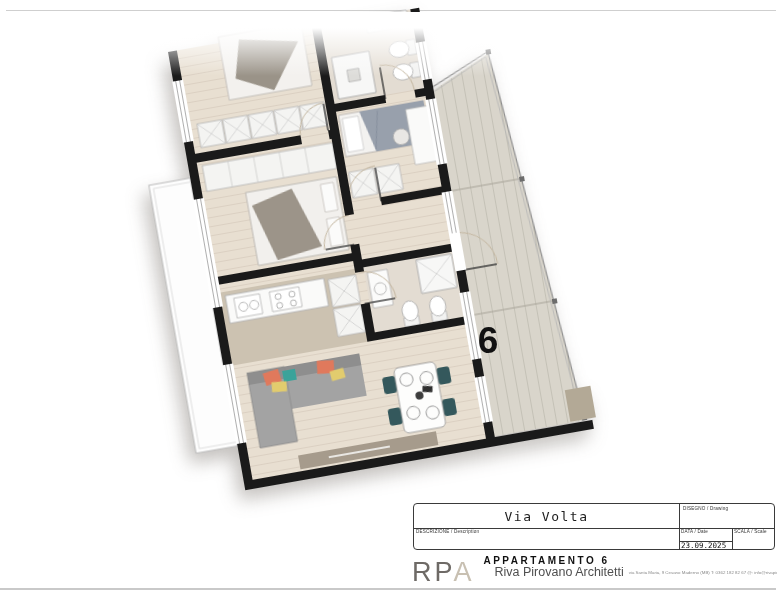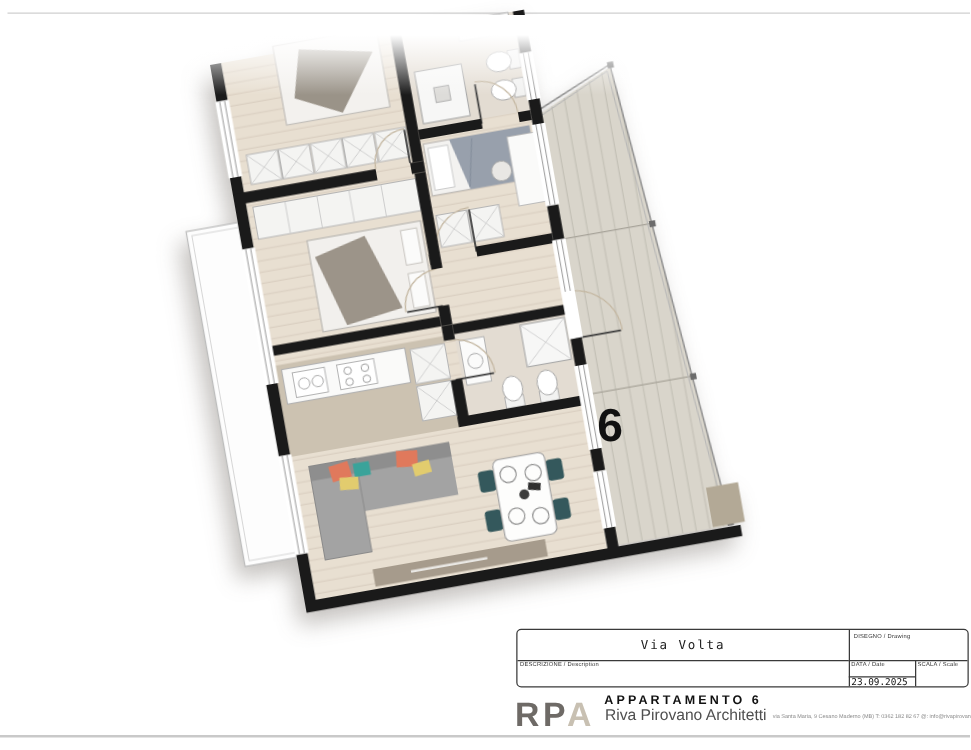--- a/index.html
+++ b/index.html
@@ -16,33 +16,33 @@
   .tblock{position:absolute;left:413px;top:503px;width:362px;height:47px;
           border:1px solid #3a3a3a;border-radius:4px;background:#fff;box-sizing:border-box;}
   .tb-vdiv{position:absolute;top:0;bottom:0;left:265px;width:0;border-left:1px solid #3a3a3a;}
   .tb-vdiv2{position:absolute;top:24px;bottom:0;left:318px;width:0;border-left:1px solid #3a3a3a;}
   .tb-hdiv-left{position:absolute;left:0;width:265px;top:24px;border-top:1px solid #3a3a3a;}
   .tb-hdiv-right{position:absolute;left:265px;right:0;top:24px;border-top:1px solid #3a3a3a;}
   .tb-hdiv-right2{position:absolute;left:265px;width:53px;top:37px;border-top:1px solid #3a3a3a;}
   .tb-cell{position:absolute;box-sizing:border-box;}
   .tb-tiny{font-size:4.6px;color:#333;letter-spacing:.2px;}
   .cell-drawing-title{left:0;top:0;width:265px;height:24px;display:flex;align-items:center;justify-content:center;}
-  .drawing-title-text{font-family:"DejaVu Sans Mono",monospace;font-size:10px;color:#1c1c1c;letter-spacing:1.5px;}
+  .drawing-title-text{font-family:"DejaVu Sans Mono",monospace;font-size:13px;color:#1c1c1c;letter-spacing:1.5px;}
   .cell-disegno{left:267px;top:1px;width:106px;height:22px;padding:1px 2px;}
   .cell-descr-label{left:2px;top:25px;}
   .cell-descr-value{left:0;top:24px;width:265px;height:23px;display:flex;align-items:center;justify-content:center;}
   .descr-value-text{font-size:10px;font-weight:bold;color:#111;letter-spacing:2.5px;margin-top:42px;}
   .cell-data-label{left:267px;top:25px;}
   .cell-scala-label{left:320px;top:25px;}
   .cell-date-value{left:267px;top:37px;font-size:7.5px;color:#111;font-family:"DejaVu Sans Mono",monospace;}
   
   .firm-row{position:absolute;left:412px;top:556px;width:364px;height:32px;display:flex;align-items:center;}
-  .logo{font-size:27px;letter-spacing:3px;color:#6e6a66;font-weight:700;line-height:1;}
+  .logo{font-size:27px;letter-spacing:3px;color:#6e6a66;font-weight:400;line-height:1;}
   .logo .logo-a{color:#c8c0b2;}
-  .firm-name{font-size:12.5px;color:#4f4f4f;margin-left:8px;white-space:nowrap;}
+  .firm-name{font-size:12.5px;color:#4f4f4f;margin-left:20px;white-space:nowrap;}
   .firm-contact{font-size:4.4px;color:#8a8a8a;margin-left:5px;white-space:nowrap;}
 </style>
 </head>
 <body>
 
 <div class="sheet">
 
   <div class="border-line border-top"></div>
 
   <svg class="plan-svg" width="777" height="600" viewBox="0 0 777 600">

